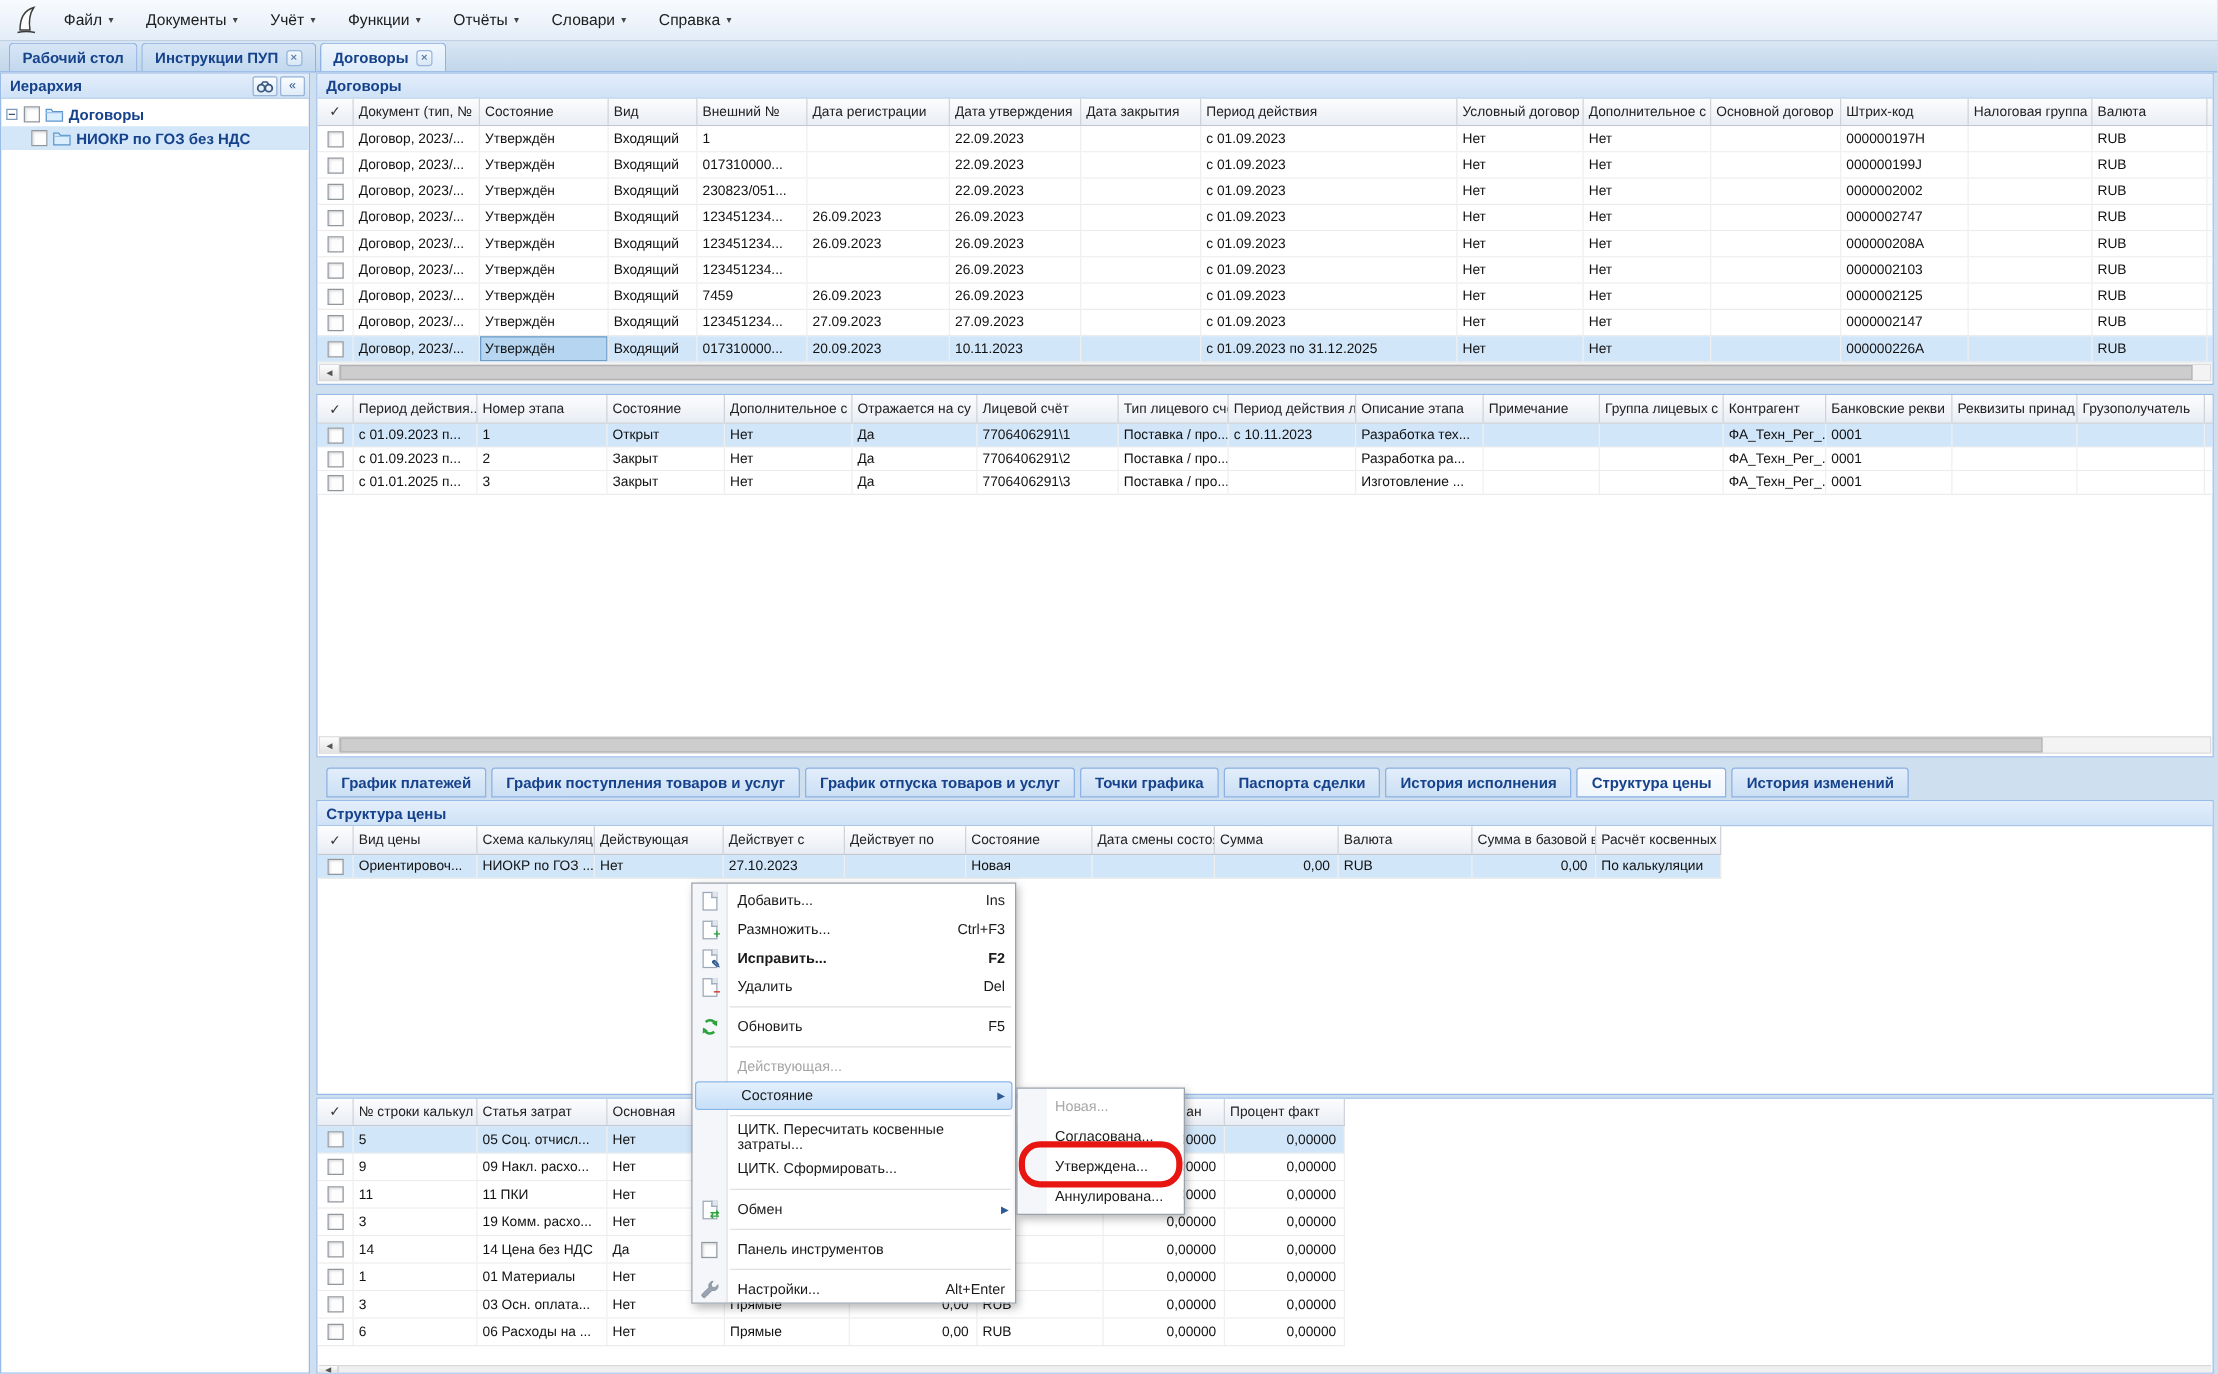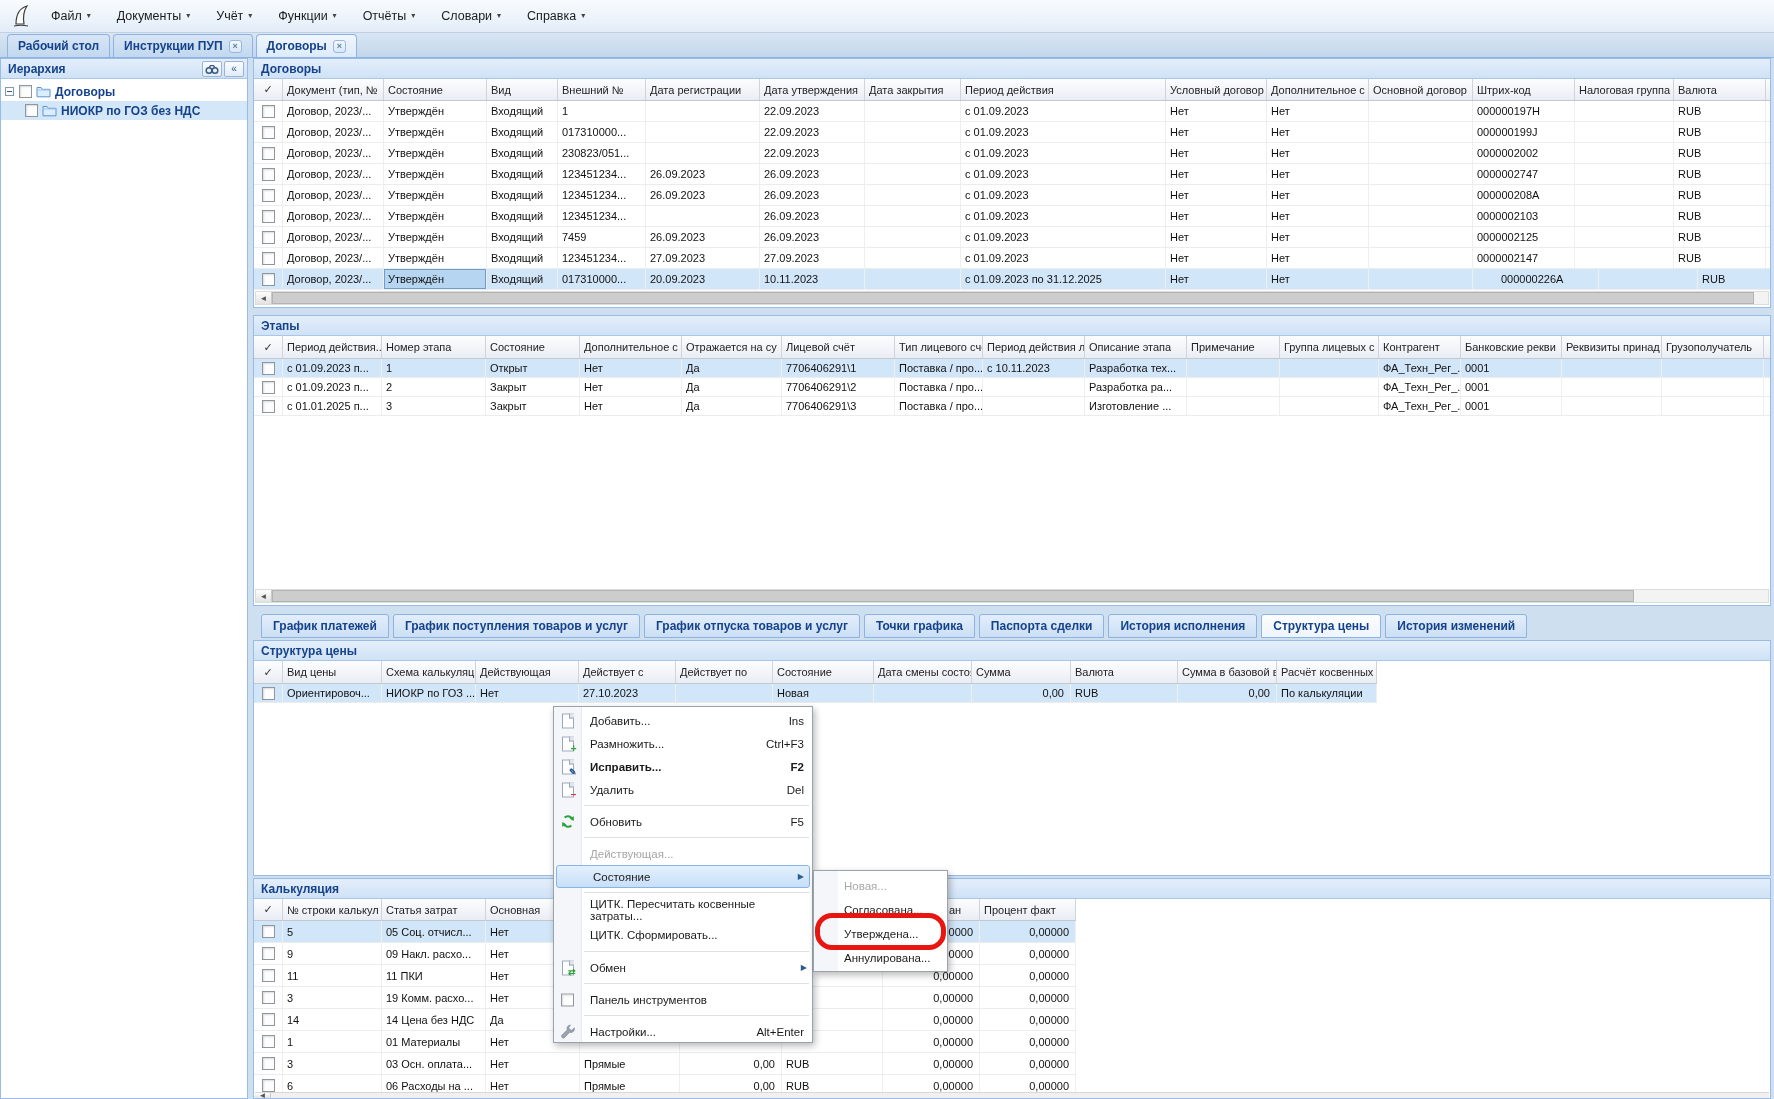--- a/index.html
+++ b/index.html
@@ -370,33 +370,32 @@
             <div class="td focus" style="width: 103px;">Утверждён</div>
             <div class="td" style="width: 71px;">Входящий</div>
             <div class="td" style="width: 88px;">017310000...</div>
             <div class="td" style="width: 114px;">20.09.2023</div>
             <div class="td" style="width: 105px;">10.11.2023</div>
             <div class="td" style="width: 96px;"></div>
             <div class="td" style="width: 205px;">с 01.09.2023 по 31.12.2025</div>
             <div class="td" style="width: 101px;">Нет</div>
             <div class="td" style="width: 102px;">Нет</div>
             <div class="td" style="width: 104px;"></div>
-            <div class="td" style="width: 102px; margin-left: 24px;">000000226A</div>
+            <div class="td" style="width: 102px;">000000226A</div>
             <div class="td" style="width: 99px;"></div>
             <div class="td" style="width: 92px;">RUB</div>
           </div>
         </div>
       <div class="hscroll">
         <span class="hs-btn">◄</span>
         <span class="hs-thumb" style="left:16px; width:1482px;"></span>
       </div>
     </div>
 
     <div class="sec" id="sec-stages">
-      <div class="sec-head">Этапы</div>
       <div id="tbl-stages">
           <div class="t-head">
             <div class="th cb" style="width: 29px;">✓</div>
             <div class="th" style="width: 99px;">Период действия..</div>
             <div class="th" style="width: 104px;">Номер этапа</div>
             <div class="th" style="width: 94px;">Состояние</div>
             <div class="th" style="width: 102px;">Дополнительное с</div>
             <div class="th" style="width: 100px;">Отражается на су</div>
             <div class="th" style="width: 113px;">Лицевой счёт</div>
             <div class="th" style="width: 88px;">Тип лицевого счёт</div>
@@ -517,21 +516,20 @@
             <div class="td" style="width: 98px;"></div>
             <div class="td num" style="width: 99px;">0,00</div>
             <div class="td" style="width: 107px;">RUB</div>
             <div class="td num" style="width: 99px;">0,00</div>
             <div class="td" style="width: 100px;">По калькуляции</div>
           </div>
         </div>
     </div>
 
     <div class="sec" id="sec-calc">
-      <div class="sec-head">Калькуляция</div>
       <div id="tbl-calc">
           <div class="t-head" style="width: 822px;">
             <div class="th cb" style="width: 29px;">✓</div>
             <div class="th" style="width: 99px;">№ строки калькул</div>
             <div class="th" style="width: 104px;">Статья затрат</div>
             <div class="th" style="width: 94px;">Основная</div>
             <div class="th" style="width: 100px;"></div>
             <div class="th" style="width: 102px;"></div>
             <div class="th" style="width: 101px;"></div>
             <div class="th" style="width: 97px; padding-left: 66px;">ан</div>

